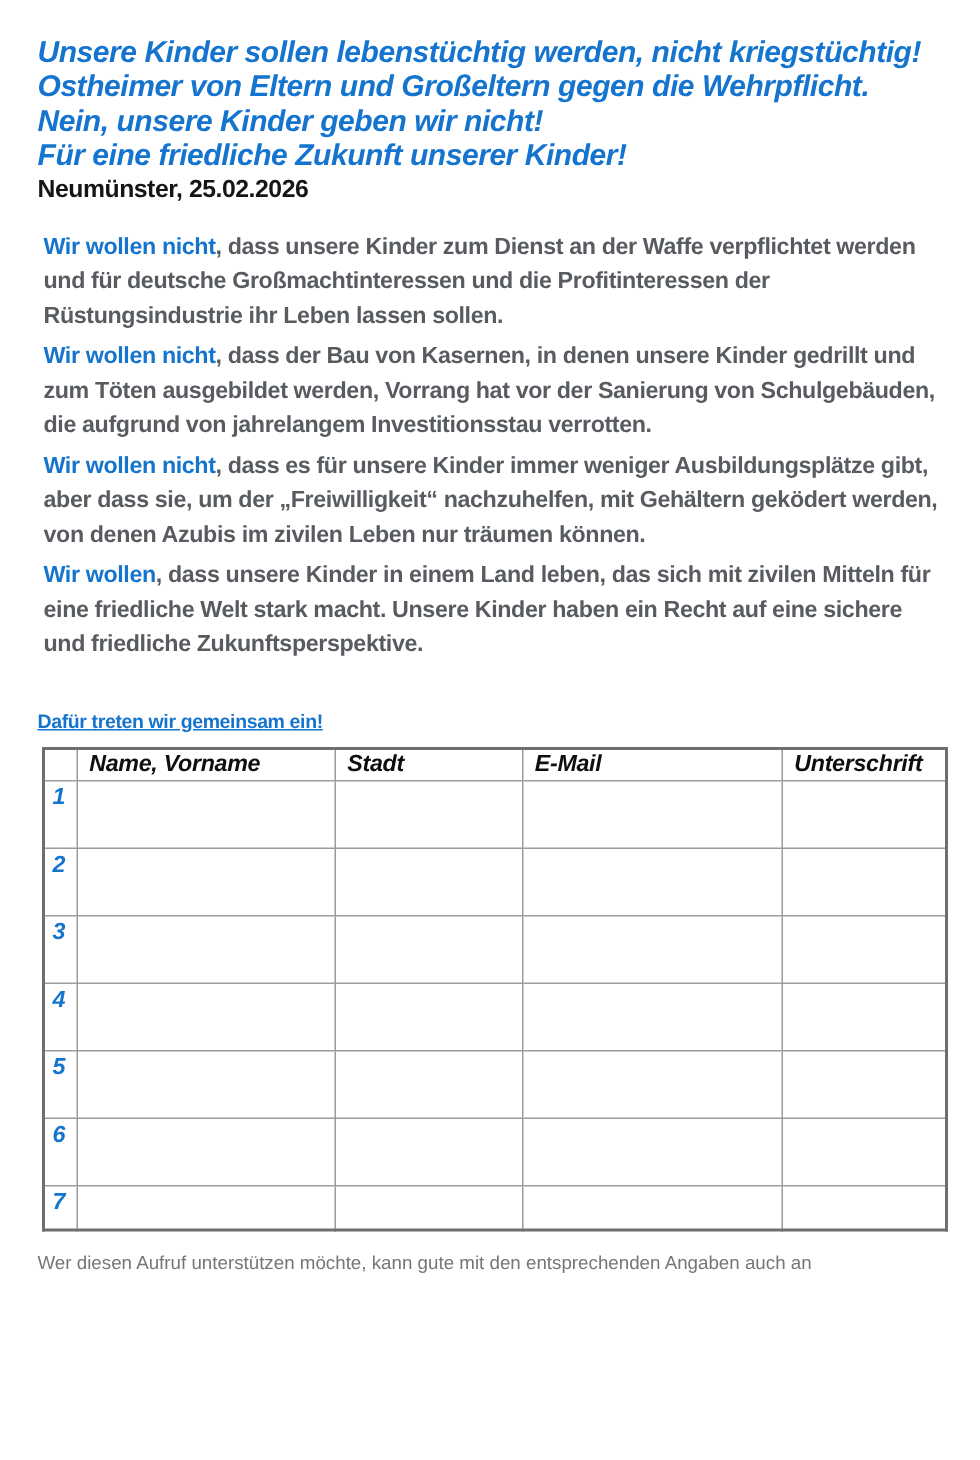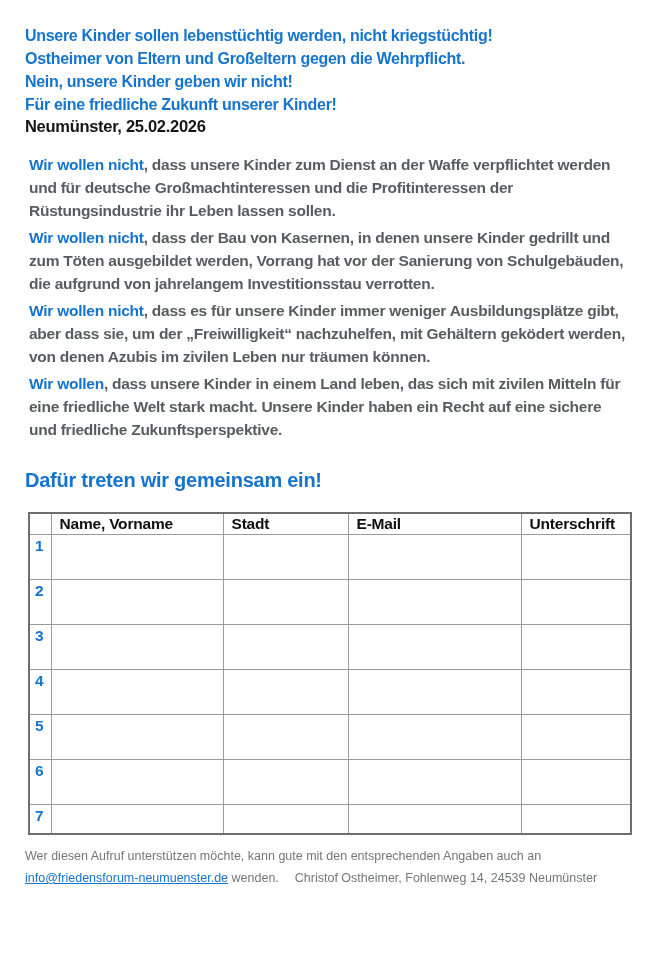--- a/index.html
+++ b/index.html
@@ -12,43 +12,44 @@
   }
   *{box-sizing:border-box;}
   html,body{margin:0;padding:0;background:#ffffff;}
   .page{
     width:653px;height:973px;background:#ffffff;overflow:hidden;
     font-family:"Liberation Sans","DejaVu Sans",sans-serif;
     padding:24px 23px 0 25px;
   }
   
   .title-line{
-    color:var(--blue);font-weight:bold;font-size:16px;line-height:23px;
-    letter-spacing:-0.3px;white-space:nowrap;
+    color:var(--blue);font-weight:bold;font-size:20px;line-height:23px;
+    letter-spacing:-0.3px;white-space:nowrap;font-style:italic;
   }
   .dateline{
     color:var(--black);font-weight:bold;font-size:16.5px;line-height:21px;
     padding-right:20px;letter-spacing:-0.3px;
   }
   
   .body-block{margin-top:16px;width:606px;}
   .body-p{
     margin:4px;font-size:15.5px;line-height:23px;font-weight:bold;
     color:var(--body);letter-spacing:-0.25px;
   }
   .lead{color:var(--blue);}
   .cta{
-    margin:28px 0 0 0;color:var(--blue);font-weight:bold;font-size:20px;
-    line-height:23px;letter-spacing:-0.25px;
+    margin:28px 0 0 0;color:var(--blue);font-weight:bold;font-size:13px;
+    line-height:23px;letter-spacing:-0.25px;text-decoration:underline;
   }
   
   table.sig{
     border-collapse:collapse;table-layout:fixed;width:602px;
-    margin-top:20px;margin-left:3px;
+    margin-top:6px;margin-left:3px;
     border:2px solid var(--border-outer);
+    font-style:italic;
   }
   table.sig th,table.sig td{
     border:1px solid var(--border-inner);
     overflow:hidden;
   }
   tr.head-row{height:21px;}
   tr.sig-row{height:45px;}
   tr.sig-row.last{height:30px;}
   th.col-head{
     font-size:15.5px;color:#0f0f0f;text-align:left;padding:0 0 0 8px;
@@ -150,16 +151,15 @@
       <td></td>
       <td></td>
       <td></td>
       <td></td>
     </tr>
   </tbody>
     </table>
 
   <div class="footer">
     <div>Wer diesen Aufruf unterstützen möchte, kann gute mit den entsprechenden Angaben auch an</div>
-    <div><a class="email">info@friedensforum-neumuenster.de</a><span> wenden.</span><span class="contact">Christof Ostheimer, Fohlenweg 14, 24539 Neumünster</span></div>
   </div>
 
 </div>
 
 </body></html>

